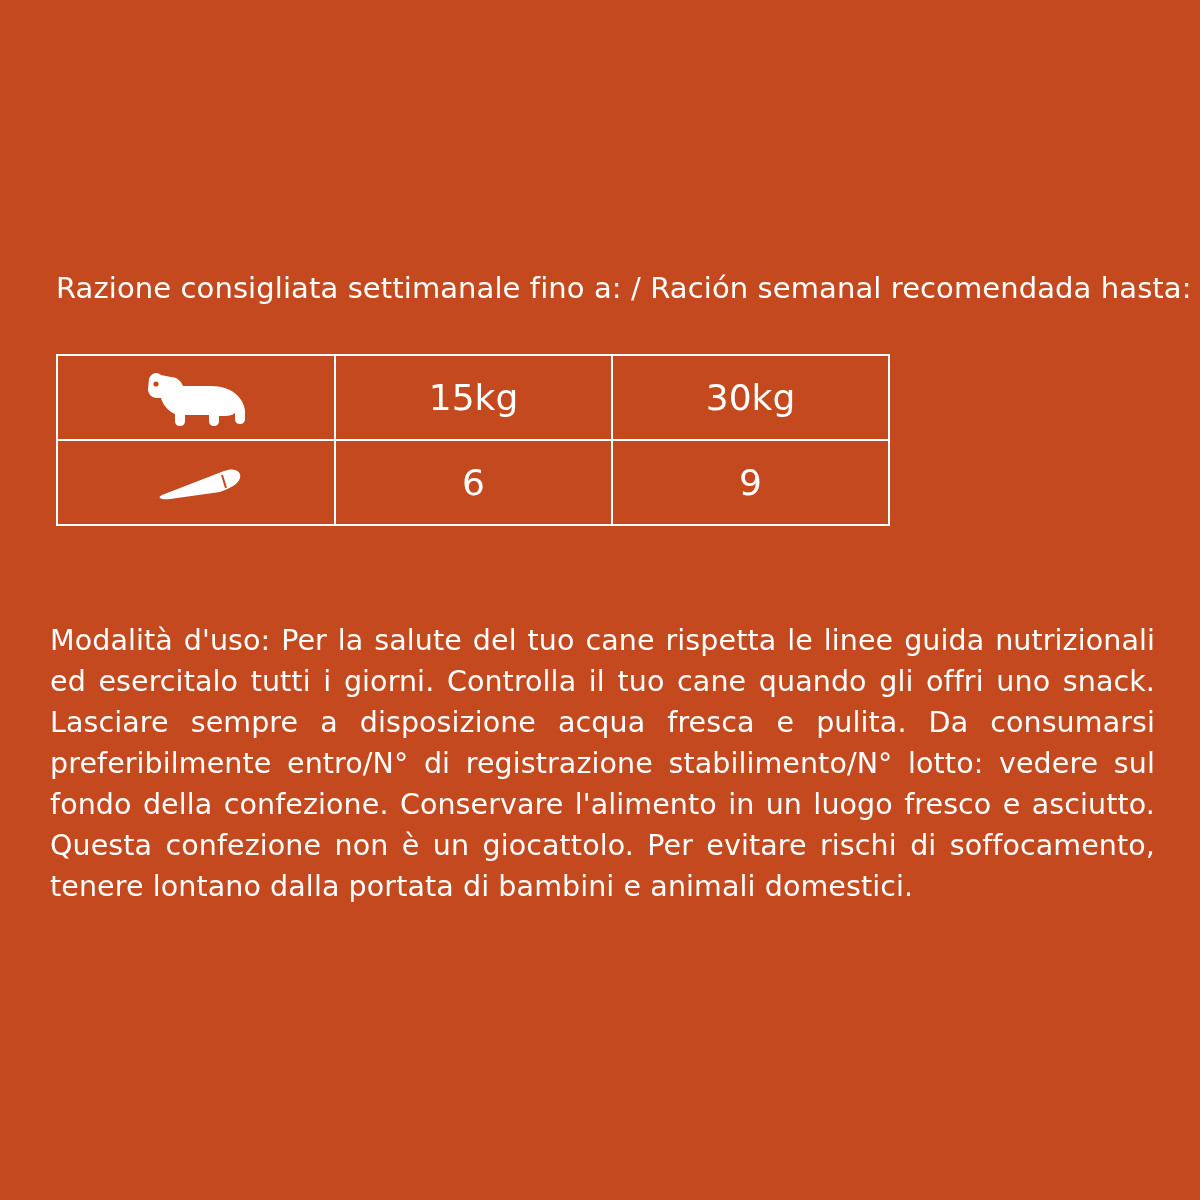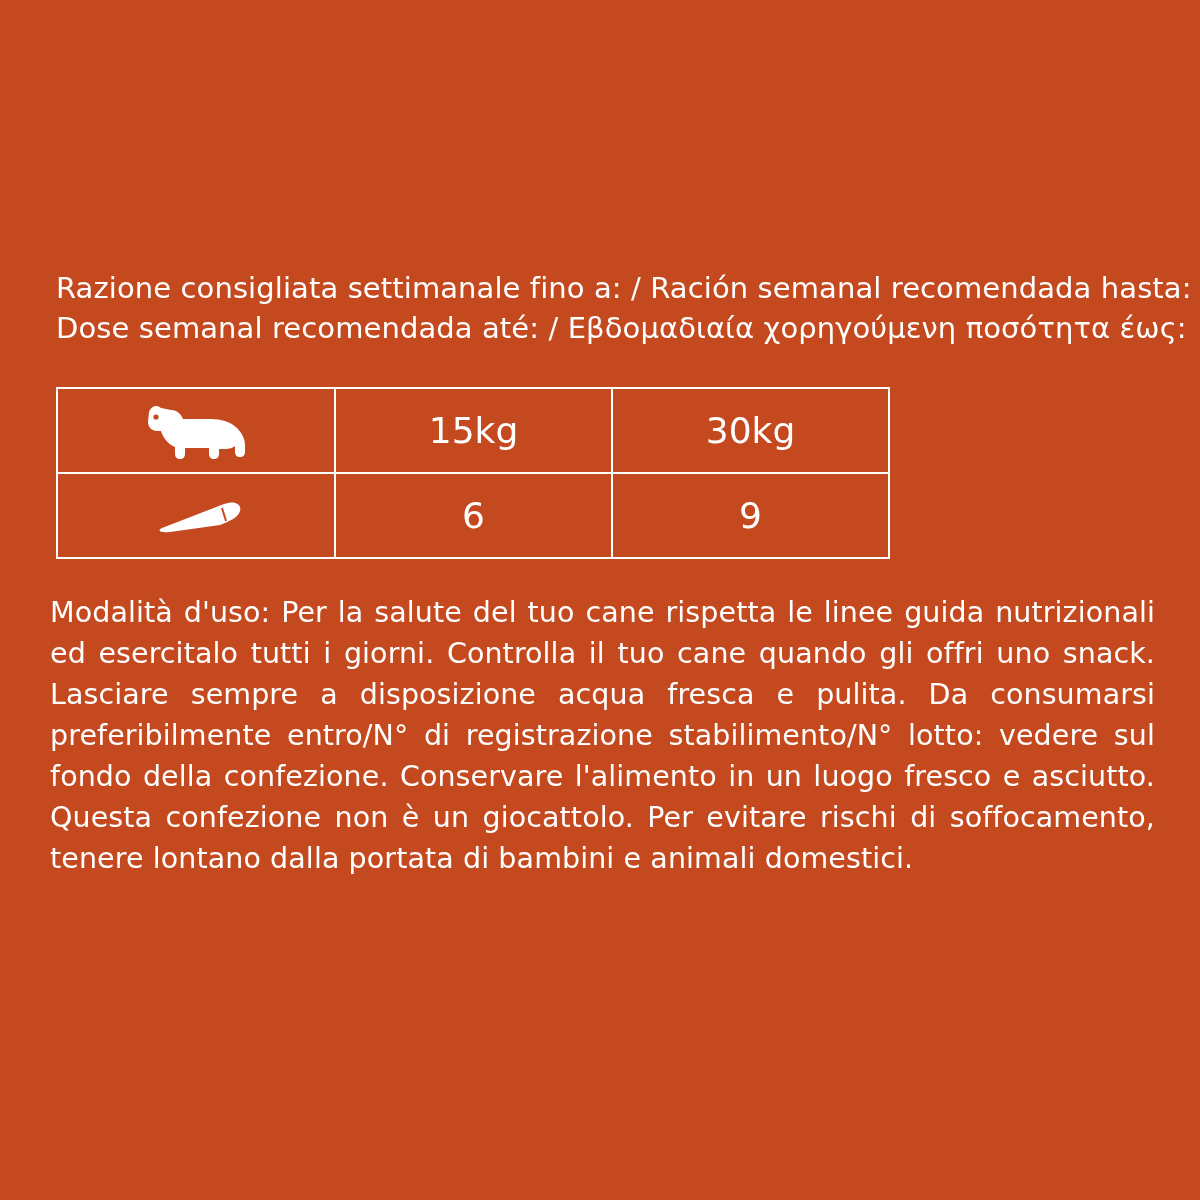--- a/index.html
+++ b/index.html
@@ -31,21 +31,21 @@
     font-weight: 400;
     color: #ffffff;
   }
   .heading .line {
     display: block;
     white-space: nowrap;
   }
   .ration-table {
     position: absolute;
     left: 56px;
-    top: 387px;
+    top: 354px;
     width: 826px;
     border-collapse: collapse;
     table-layout: fixed;
   }
   .ration-table td {
     border: 2px solid #ffffff;
     height: 83px;
     text-align: center;
     vertical-align: middle;
     font-size: 36px;
@@ -55,37 +55,36 @@
   }
   .col-icon { width: 276px; }
   .col-a { width: 275px; }
   .col-b { width: 275px; margin-left: 39px; }
 
   .icon-cell svg { display: block; margin: 0 auto; }
 
   .usage {
     position: absolute;
     left: 50px;
-    top: 592px;
+    top: 620px;
     width: 1105px;
     font-size: 28.5px;
     line-height: 1.44;
     text-align: justify;
     color: #ffffff;
     letter-spacing: 0.1px;
   }
 </style>
 </head>
 <body style="background: rgb(196, 73, 31);">
 
 <div class="page">
 
   <div class="heading">
     <span class="line">Razione consigliata settimanale fino a: / Ración semanal recomendada hasta: /</span>
-    <span class="line">Dose semanal recomendada até: / Εβδομαδιαία χορηγούμενη ποσότητα έως:</span>
   </div>
 
   <table class="ration-table">
     <tbody>
       <tr>
         <td class="col-icon icon-cell">
           <span>
             <svg width="110" height="58" viewBox="0 0 110 58" xmlns="http://www.w3.org/2000/svg" aria-hidden="true">
               <path fill="#ffffff" d="M8 10 C10 4, 16 2, 20 6 L30 8 C36 8, 40 12, 42 17 L70 17 C80 17, 90 20, 96 26 C101 31, 104 37, 104 43 L104 50 C104 53, 102 55, 99 55 C96 55, 94 53, 94 50 L94 44 C92 46, 88 47, 84 47 L78 47 L78 52 C78 55, 76 57, 73 57 C70 57, 68 55, 68 52 L68 46 L44 46 L44 52 C44 55, 42 57, 39 57 C36 57, 34 55, 34 52 L34 45 C27 42, 22 36, 20 29 L16 29 C11 29, 7 25, 7 20 Z"></path>
               <circle cx="15" cy="15" r="2.6" fill="#c4491f"></circle>

